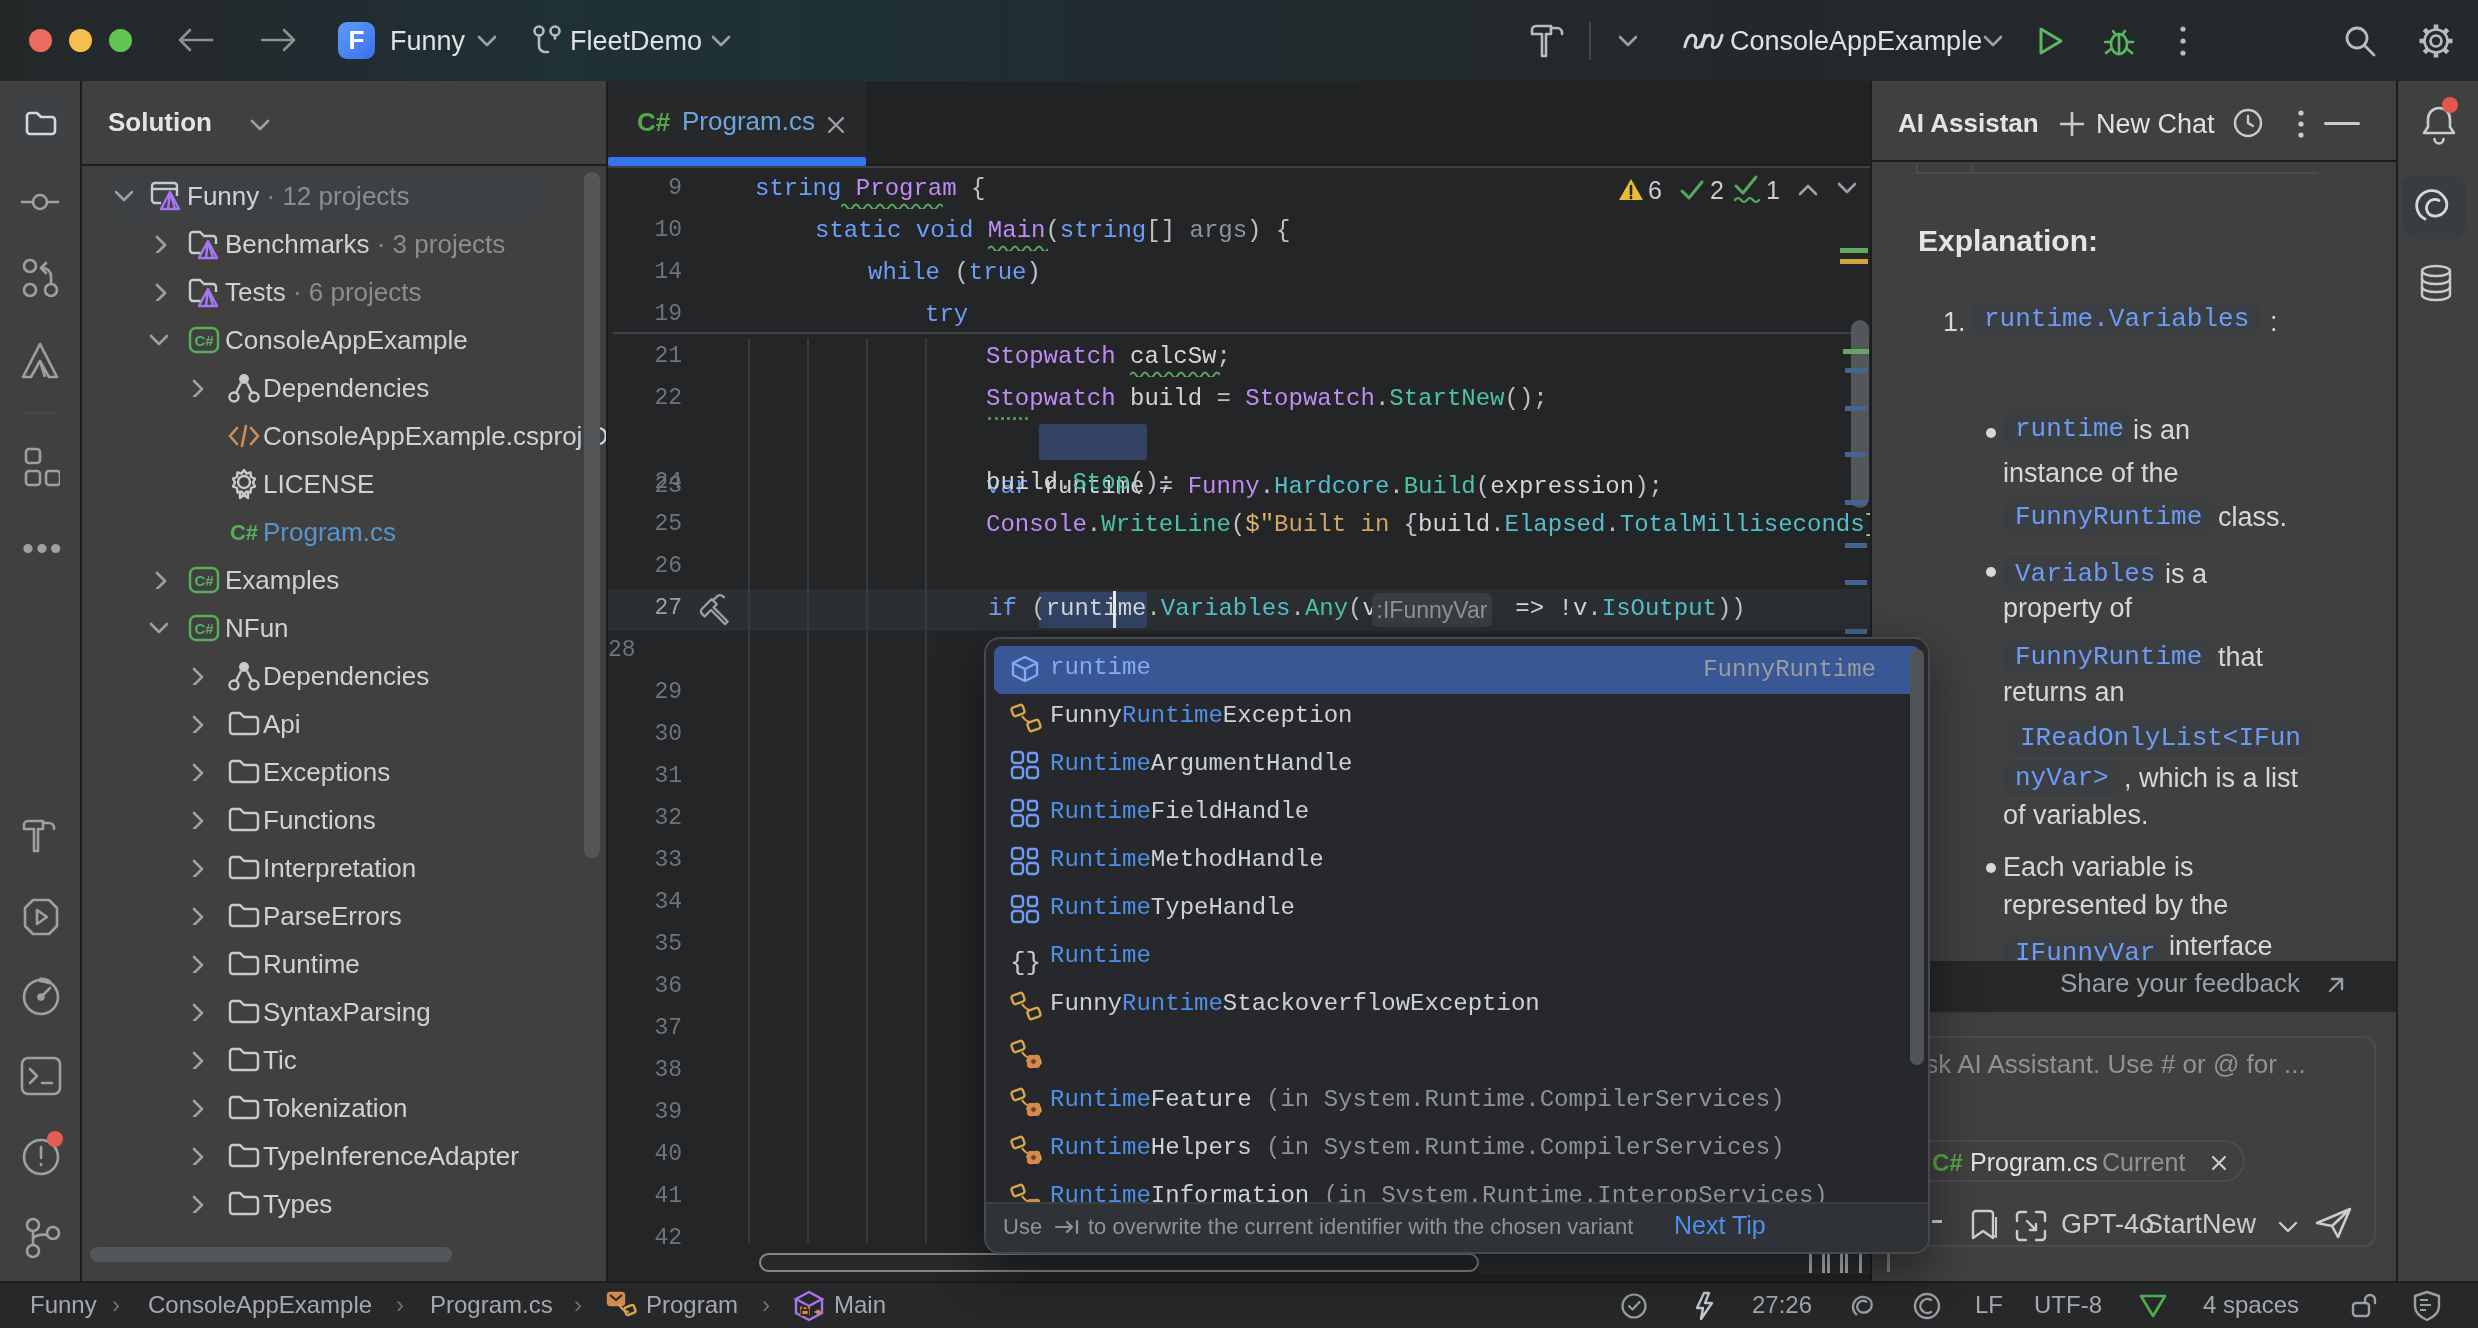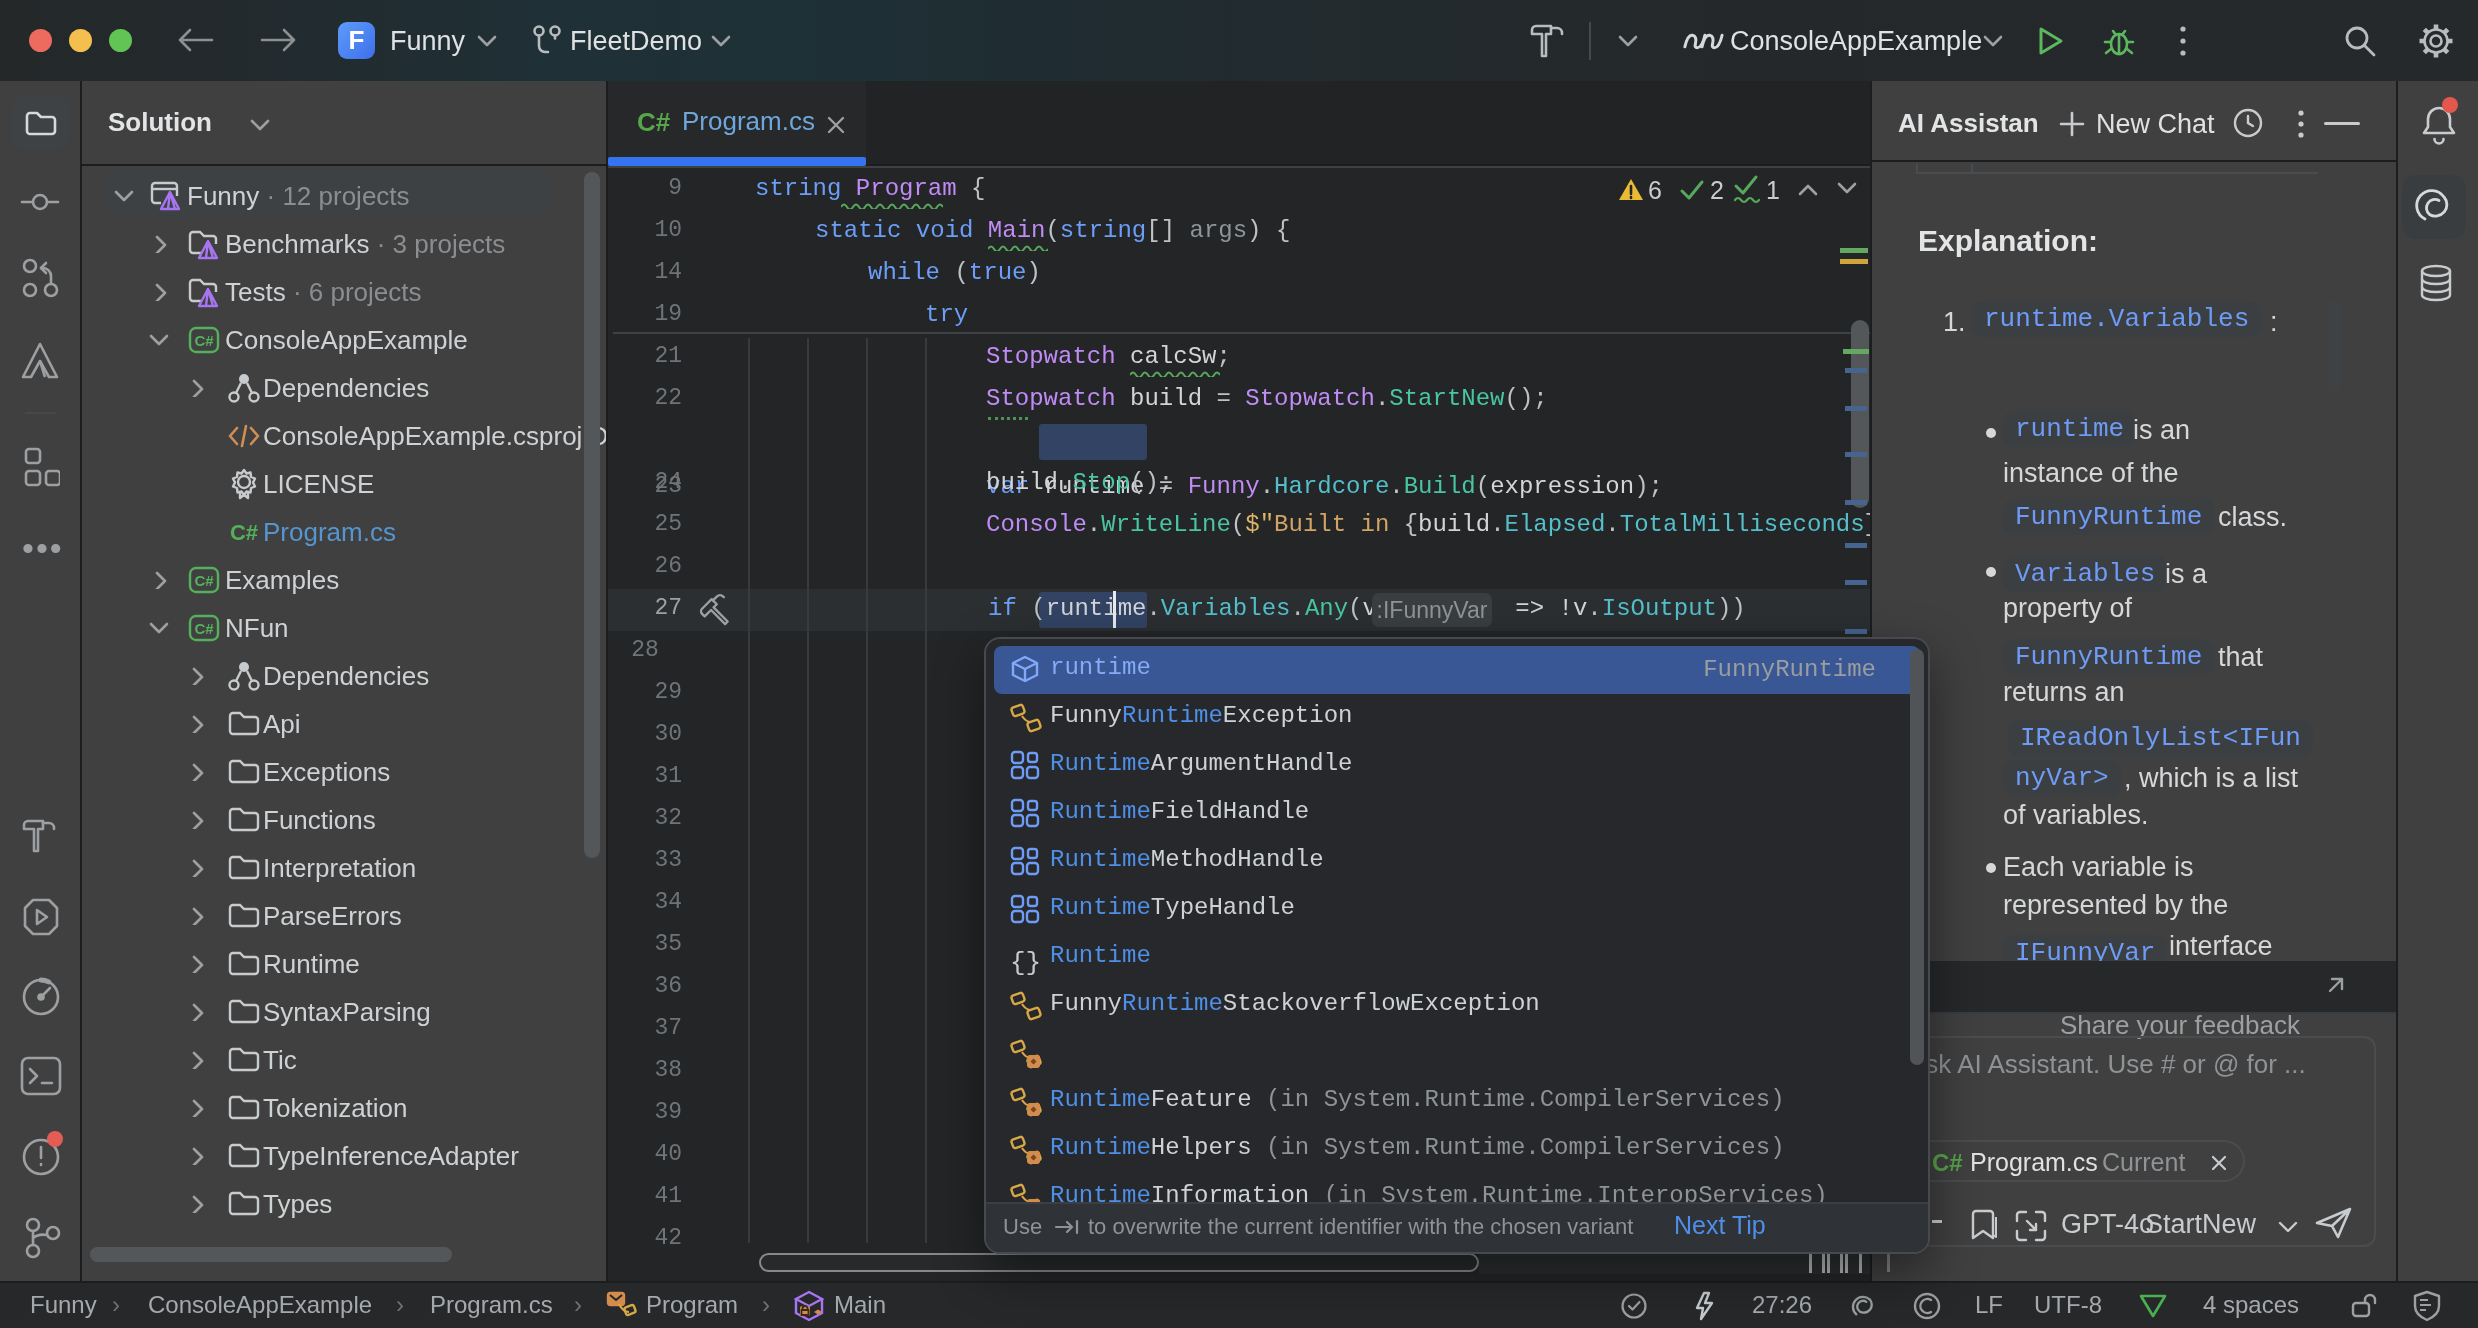--- a/index.html
+++ b/index.html
@@ -475,21 +475,21 @@
             <span class="lnum" id="ln27" style="left:0; width:74px; text-align:right; display:inline-block;">27</span>
             <span class="ct" style="left:380px;"><span class="kw">if</span> <span class="pu">(</span><span class="wh">runtime</span><span class="pu">.</span><span class="pr">Variables</span><span class="pu">.</span><span class="mt">Any</span><span class="pu">(</span><span class="wh">v</span><span style="display:inline-block; width:124px;"></span><span class="wh"> =&gt; !</span><span class="wh">v</span><span class="pu">.</span><span class="pr">IsOutput</span><span class="pu">))</span></span>
             <div class="abs" style="left:764px; top:5px; width:120px; height:34px; background:#3A3E41; border-radius:7px; color:#8F9497; font-size:23px; text-align:center; line-height:34px;">:IFunnyVar</div>
             <div class="abs" style="left:505px; top:3px; width:3px; height:37px; background:#E8EAEB;"></div>
             <svg class="abs" style="left:92px; top:3px;" width="40" height="38" viewBox="0 0 42 42" fill="none" stroke="#9DA0A3" stroke-width="2.6" stroke-linecap="round" stroke-linejoin="round">
               <path d="M13 6 h10 v8 h-5 v22 h-4 v-22 h-10 v-4 a4 4 0 0 1 4 -4 z" transform="rotate(-45 21 21)"></path>
               <path d="M23 8 h6 a5 5 0 0 1 5 5 v1" transform="rotate(-45 21 21)"></path>
             </svg>
           </div>
 <div class="cline" style="top:462px;">
-            <span class="lnum" style="left:0; width:74px; text-align:center; display:inline-block;">28</span>
+            <span class="lnum" style="left:0; width:74px; text-align:left; display:inline-block;">28</span>
           </div>
 <div class="cline" style="top:504px;">
             <span class="lnum" style="left:0; width:74px; text-align:right; display:inline-block;">29</span>
           </div>
 <div class="cline" style="top:546px;">
             <span class="lnum" style="left:0; width:74px; text-align:right; display:inline-block;">30</span>
           </div>
 <div class="cline" style="top:588px;">
             <span class="lnum" style="left:0; width:74px; text-align:right; display:inline-block;">31</span>
           </div>
@@ -622,21 +622,21 @@
     <span class="abs" style="left:252px; top:682px; font-size:27px; color:#D5D7D9;">, which is a list</span>
     <span class="abs" style="left:131px; top:719px; font-size:27px; color:#D5D7D9;">of variables.</span>
 
     <div class="abs" style="left:114px; top:782px; width:10px; height:10px; border-radius:50%; background:#D5D7D9;"></div>
     <span class="abs" style="left:131px; top:771px; font-size:27px; color:#D5D7D9;">Each variable is</span>
     <span class="abs" style="left:131px; top:809px; font-size:27px; color:#D5D7D9;">represented by the</span>
     <span class="abs" style="left:131px; top:854px;"><span class="chip">IFunnyVar</span></span>
     <span class="abs" style="left:297px; top:850px; font-size:27px; color:#D5D7D9;">interface</span>
 
     <div class="abs" style="left:0px; top:880px; width:524px; height:51px; background:#26282A;"></div>
-    <span class="abs" style="left:188px; top:887px; font-size:26px; color:#9DA0A2;margin-top:42px;">Share your feedback</span>
+    <span class="abs" style="left:188px; top:887px; font-size:26px; color:#9DA0A2;">Share your feedback</span>
     <svg class="abs" style="left:452px; top:892px;" width="24" height="24" viewBox="0 0 24 24" fill="none" stroke="#9DA0A2" stroke-width="2.4" stroke-linecap="round" stroke-linejoin="round">
         <path d="M6 18 L18 6 M8 6 h10 v10"></path>
       </svg>
 
     <div class="abs" style="left:0px; top:931px; width:524px; height:2px; background:#3A3D40;"></div>
     <div class="abs" style="left:15px; top:1172px; width:3px; height:19px; background:#808486;"></div>
 
     <div class="abs" style="left:20px; top:955px; width:484px; height:211px; border:2px solid #4A4D4F; border-radius:12px;"></div>
     <span class="abs" style="left:36px; top:968px; font-size:26px; color:#8F9396;">Ask AI Assistant. Use # or @ for ...</span>
     <div class="abs" style="left:36px; top:1059px; width:337px; height:42px; border:2px solid #4A4D4F; border-radius:22px;">

